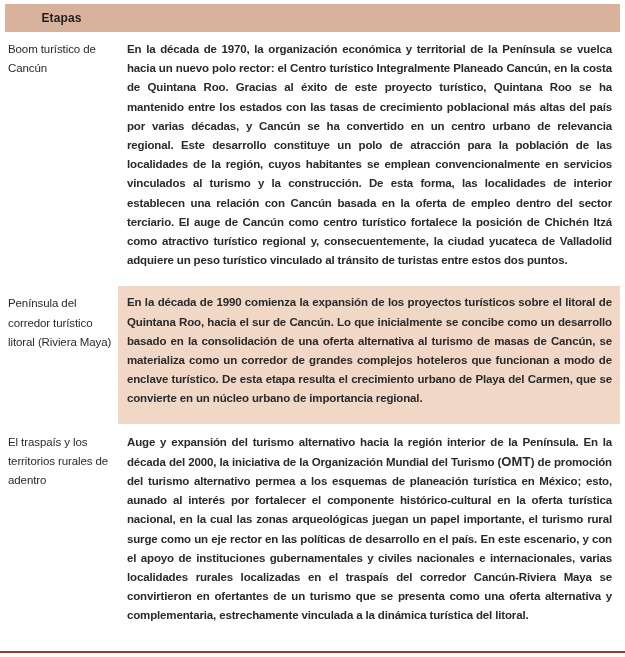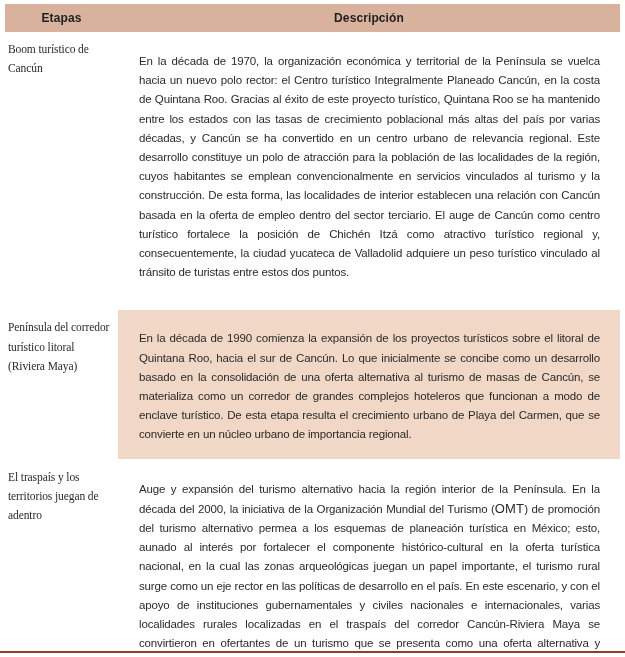--- a/index.html
+++ b/index.html
@@ -24,69 +24,68 @@
   .th {
     display: flex; align-items: center; justify-content: center;
     font-size: 12px; font-weight: bold; color: #1f1f1f;
     letter-spacing: 0.1px;
   }
   .trow {
     display: grid; grid-template-columns: 113px 502px;
   }
   .stage-cell {
     padding: 8px 6px 0 3px;
-    font-size: 11.5px; line-height: 19.2px; letter-spacing: -0.1px; font-family: Liberation Serif, serif;
+    font-size: 11.5px; line-height: 19.2px; letter-spacing: -0.1px;
   }
   .desc-cell {
     padding: 8px 8px 8px 9px;
     font-size: 11.5px; line-height: 19.2px; letter-spacing: -0.15px;
     text-align: justify;
   }
-  .desc-cell p { margin: 12px; }
+  .desc-cell p { margin: 0; font-weight: bold; }
   .trow.highlighted .desc-cell {
     background: #f1d8c6;
-    padding: 7px 8px 2px 9px;
+    padding: 7px 8px 15px 9px;
   }
   .trow.highlighted { margin-top: 8px; margin-bottom: 0; }
   .trow.last .desc-cell, .trow.last .stage-cell { padding-top: 9px; }
   .sc { font-size: 13px; letter-spacing: 0.2px; }
 
   .bottom-rule {
     position: absolute; left: 0; top: 651px; width: 625px; height: 2px;
     background: #8f3e2a;
   }
 </style>
 </head>
 <body>
 
 <div class="page">
 
   <div class="stage-table">
 
     <div class="thead">
       <div class="th">Etapas</div>
-      <div class="th">Descripción</div>
     </div>
 
     <div class="trow">
       <div class="stage-cell">Boom turístico de Cancún</div>
       <div class="desc-cell">
         <p>En la década de 1970, la organización económica y territorial de la Península se vuelca hacia un nuevo polo rector: el Centro turístico Integralmente Planeado Cancún, en la costa de Quintana Roo. Gracias al éxito de este proyecto turístico, Quintana Roo se ha mantenido entre los estados con las tasas de crecimiento poblacional más altas del país por varias décadas, y Cancún se ha convertido en un centro urbano de relevancia regional. Este desarrollo constituye un polo de atracción para la población de las localidades de la región, cuyos habitantes se emplean convencionalmente en servicios vinculados al turismo y la construcción. De esta forma, las localidades de interior establecen una relación con Cancún basada en la oferta de empleo dentro del sector terciario. El auge de Cancún como centro turístico fortalece la posición de Chichén Itzá como atractivo turístico regional y, consecuentemente, la ciudad yucateca de Valladolid adquiere un peso turístico vinculado al tránsito de turistas entre estos dos puntos.</p>
       </div>
     </div>
 
     <div class="trow highlighted">
       <div class="stage-cell">Península del corredor turístico litoral (Riviera Maya)</div>
       <div class="desc-cell">
         <p>En la década de 1990 comienza la expansión de los proyectos turísticos sobre el litoral de Quintana Roo, hacia el sur de Cancún. Lo que inicialmente se concibe como un desarrollo basado en la consolidación de una oferta alternativa al turismo de masas de Cancún, se materializa como un corredor de grandes complejos hoteleros que funcionan a modo de enclave turístico. De esta etapa resulta el crecimiento urbano de Playa del Carmen, que se convierte en un núcleo urbano de importancia regional.</p>
       </div>
     </div>
 
     <div class="trow last">
-      <div class="stage-cell">El traspaís y los territorios juegan de adentro</div>
+      <div class="stage-cell">El traspaís y los territorios rurales de adentro</div>
       <div class="desc-cell">
         <p><span>Auge y expansión del turismo alternativo hacia la región interior de la Península. En la década del 2000, la iniciativa de la Organización Mundial del Turismo (</span><span class="sc">OMT</span><span>) de promoción del turismo alternativo permea a los esquemas de planeación turística en México; esto, aunado al interés por fortalecer el componente histórico-cultural en la oferta turística nacional, en la cual las zonas arqueológicas juegan un papel importante, el turismo rural surge como un eje rector en las políticas de desarrollo en el país. En este escenario, y con el apoyo de instituciones gubernamentales y civiles nacionales e internacionales, varias localidades rurales localizadas en el traspaís del corredor Cancún-Riviera Maya se convirtieron en ofertantes de un turismo que se presenta como una oferta alternativa y complementaria, estrechamente vinculada a la dinámica turística del litoral.</span></p>
       </div>
     </div>
 
   </div>
 
   <div class="bottom-rule"></div>
 
 </div>

